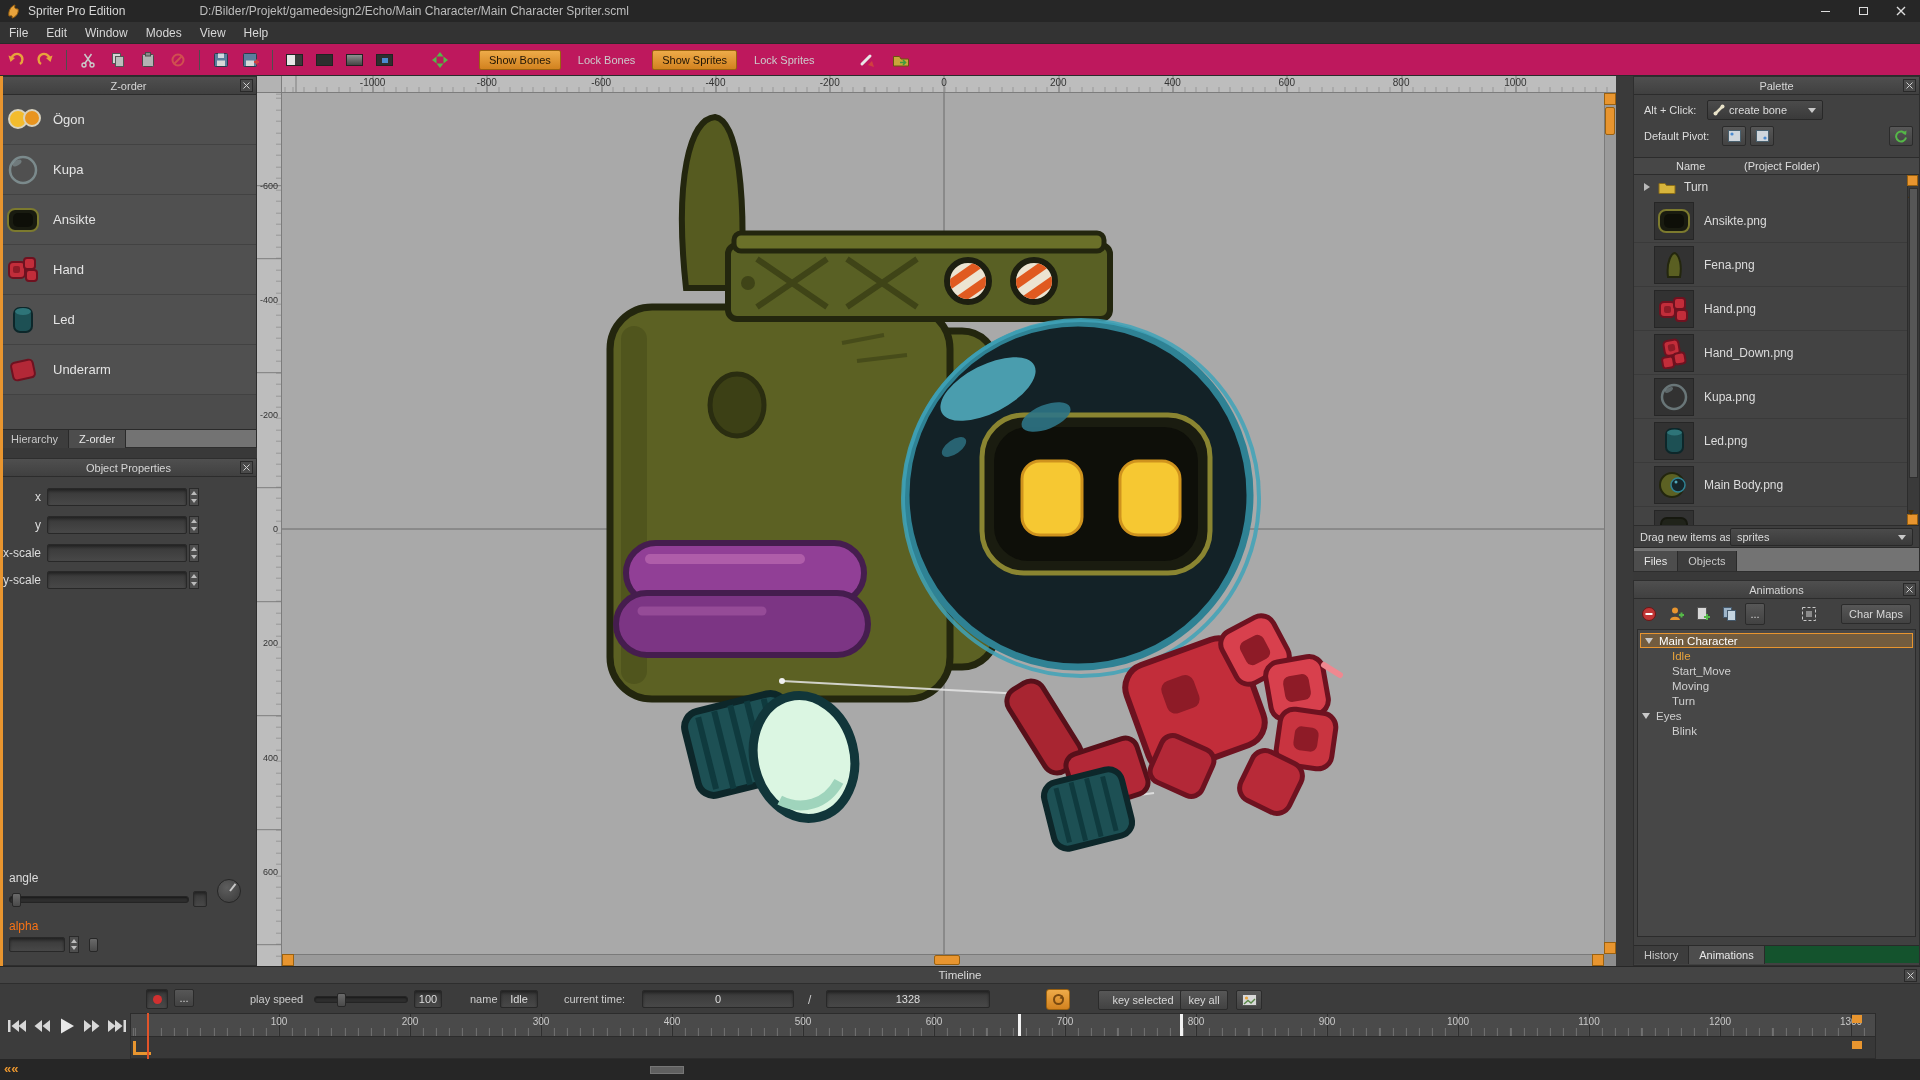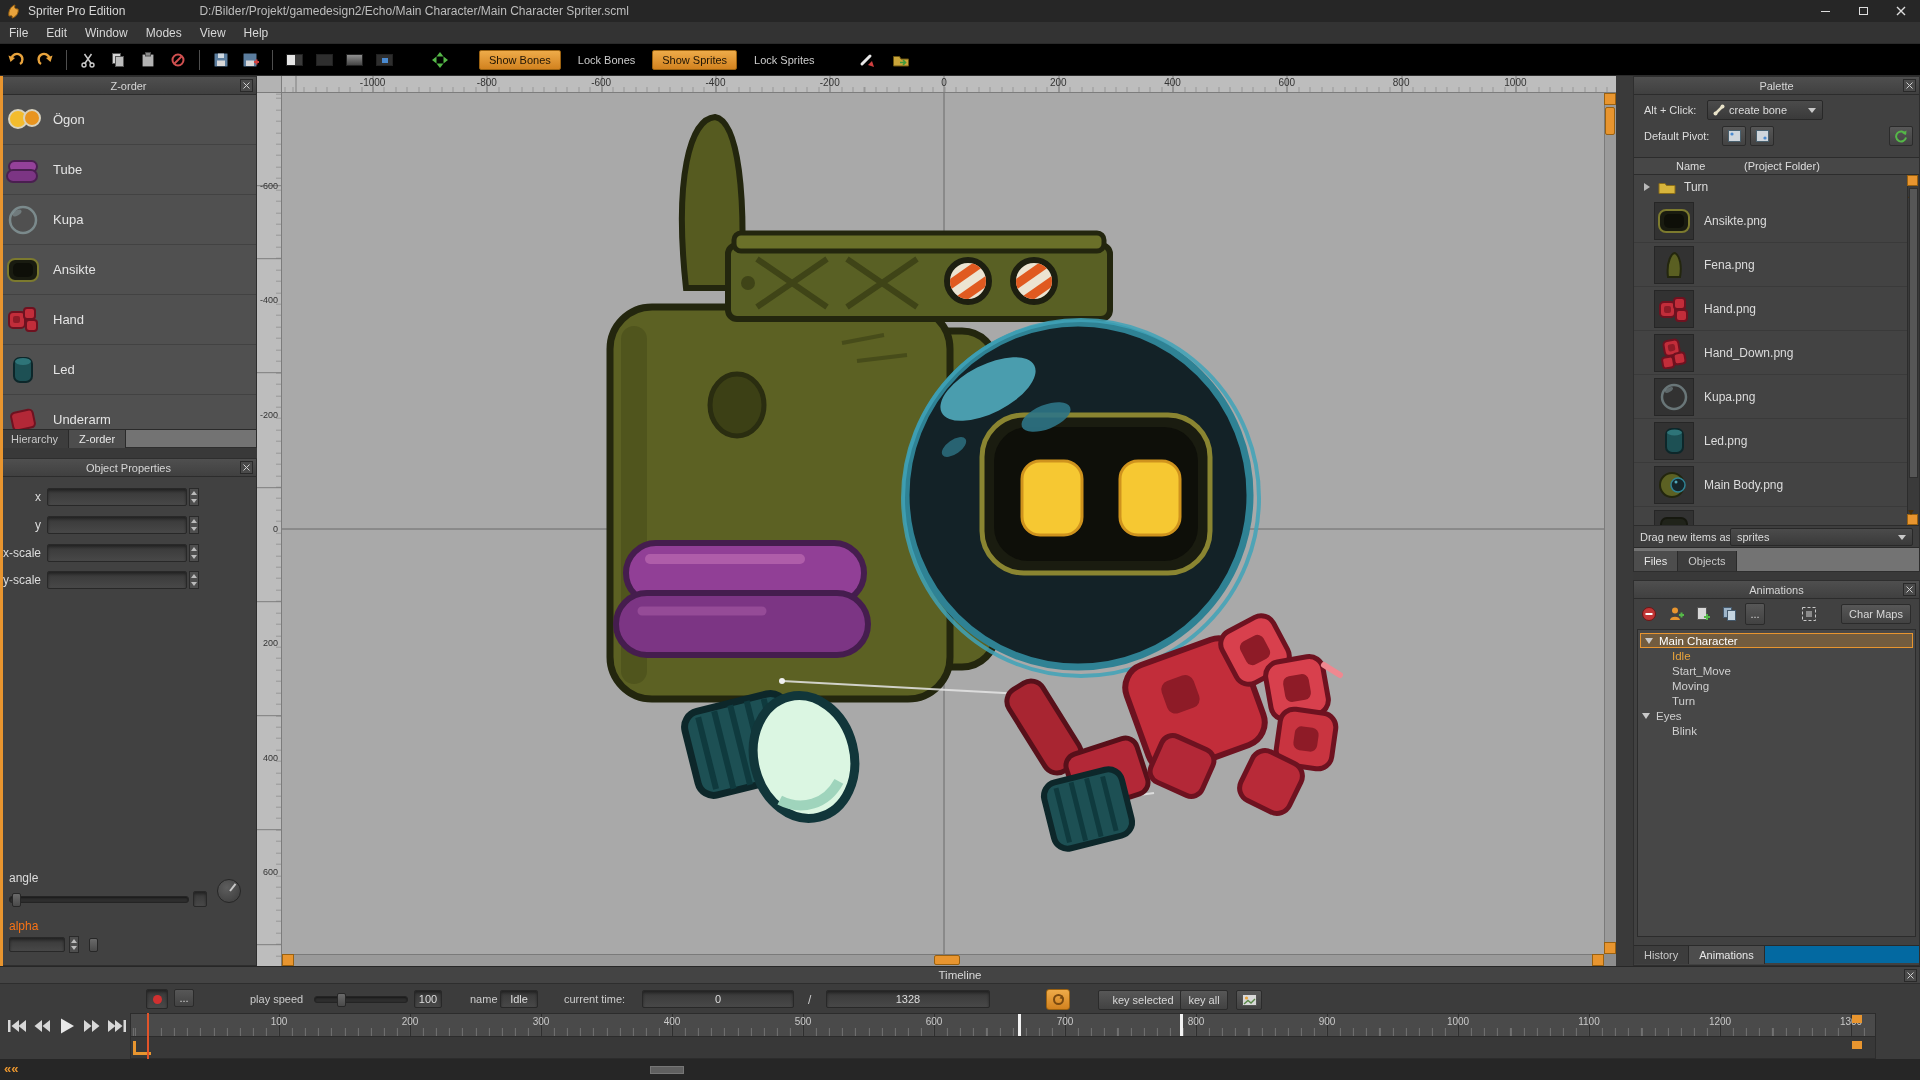--- a/index.html
+++ b/index.html
@@ -18,21 +18,21 @@
   .win-btn{width:38px;height:22px;display:flex;align-items:center;justify-content:center;}
   .min-glyph{width:9px;height:1px;background:#ddd;display:block;}
   .max-glyph{width:9px;height:8px;border:1px solid #ddd;display:block;}
 
   
   .menubar{position:absolute;left:0;top:22px;right:0;height:22px;background:#333333;
     display:flex;align-items:center;color:#d8d8d8;font-size:12px;border-bottom:1px solid #2a2a2a;text-align:center;}
   .menu-item{padding:0 9px;height:22px;line-height:22px;}
 
   
-  .toolbar{position:absolute;left:0;top:44px;right:0;height:32px;background:#000000;
+  .toolbar{position:absolute;left:0;top:44px;right:0;height:32px;background:#be185d;
     display:flex;align-items:center;border-bottom:1px solid #2b2b2b;}
   .tbtn{width:26px;height:24px;display:flex;align-items:center;justify-content:center;margin:0 2px;}
   .tsep{width:1px;height:20px;background:#2a2a2a;border-right:1px solid #4e4e4e;margin:0 6px;}
   .toggle{height:20px;padding:0 9px;margin:0 4px;font-size:11px;display:flex;align-items:center;
     border-radius:2px;color:#cccccc;}
   .toggle.on{background:linear-gradient(#eeab49,#d2821f);color:#1e1405;border:1px solid #9a6110;}
   .vm{width:17px;height:12px;border:1px solid #222;background:#3a3a3a;display:block;}
   .vm1{background:linear-gradient(90deg,#e6e6e6 0 8px,#3a3a3a 8px);}
   .vm2{background:#2e2e2e;}
   .vm3{background:linear-gradient(#909090,#454545);}
@@ -133,21 +133,21 @@
   .anim-panel{left:1633px;top:580px;width:287px;height:386px;}
   .anim-toolbar{position:absolute;left:0;top:20px;right:0;height:26px;display:flex;align-items:center;}
   .abtn{width:24px;height:22px;margin-left:3px;display:flex;align-items:center;justify-content:center;}
   .anim-list{position:absolute;left:3px;right:3px;top:48px;height:308px;background:#474747;
     border:1px solid #2c2c2c;overflow:hidden;font-size:11.5px;}
   .arow{height:15px;display:flex;align-items:center;color:#cfcfcf;position:relative;}
   .arow .lbl{margin-left:18px;}
   .arow.child .lbl{margin-left:34px;}
   .arow.sel{background:rgba(226,148,44,.28);border:1px solid var(--orange);color:#ffffff;}
   .arow.idle .lbl{color:#e8a33c;}
-  .anim-tabs{position:absolute;left:0;right:0;bottom:2px;height:18px;display:flex;background:#0369a1;
+  .anim-tabs{position:absolute;left:0;right:0;bottom:2px;height:18px;display:flex;background:#14532d;
     border-top:1px solid #2a2a2a;font-size:11px;color:#c8c8c8;}
 
   
   .timeline{position:absolute;left:0;top:966px;right:0;height:114px;background:#3c3c3c;border-top:1px solid #272727;}
   .tl-head{position:absolute;left:0;top:0;right:0;height:17px;display:flex;align-items:center;
     justify-content:center;font-size:11.5px;color:#d8d8d8;background:#444444;border-bottom:1px solid #2e2e2e;}
   .tl-ctrl{position:absolute;height:20px;top:22px;display:flex;align-items:center;}
   .tl-label{font-size:11px;color:#cccccc;}
   .valbox{height:18px;display:flex;align-items:center;justify-content:center;color:#dddddd;font-size:11px;}
   .truler{position:absolute;left:130px;top:46px;width:1746px;height:24px;
@@ -315,29 +315,20 @@
             <svg width="36" height="36">
               <circle cx="13" cy="17" r="9" fill="#f3bc2e" stroke="#d8d2be" stroke-width="2"></circle>
               <circle cx="27" cy="16" r="8" fill="#e8941f" stroke="#d8d2be" stroke-width="2"></circle>
             </svg>
           </span>
         <span class="zlabel">Ögon</span>
       </div>
       <div class="zrow">
         <span class="zthumb">
             <svg width="36" height="36">
-              <rect x="4" y="9" width="28" height="11" rx="5.5" fill="#94419a" stroke="#4a1f50" stroke-width="2"></rect>
-              <rect x="2" y="18" width="30" height="12" rx="6" fill="#7c3584" stroke="#4a1f50" stroke-width="2"></rect>
-            </svg>
-          </span>
-        <span class="zlabel">Tube</span>
-      </div>
-      <div class="zrow">
-        <span class="zthumb">
-            <svg width="36" height="36">
               <circle cx="18" cy="18" r="13" fill="none" stroke="#9fb9bd" stroke-width="2.5" opacity="0.55"></circle>
               <ellipse cx="12" cy="11" rx="5" ry="2.5" fill="#9fb9bd" opacity="0.4" transform="rotate(-30 12 11)"></ellipse>
             </svg>
           </span>
         <span class="zlabel">Kupa</span>
       </div>
       <div class="zrow">
         <span class="zthumb">
             <svg width="36" height="36">
               <rect x="3" y="7" width="30" height="22" rx="7" fill="#191b10" stroke="#7c7a2e" stroke-width="2"></rect>

